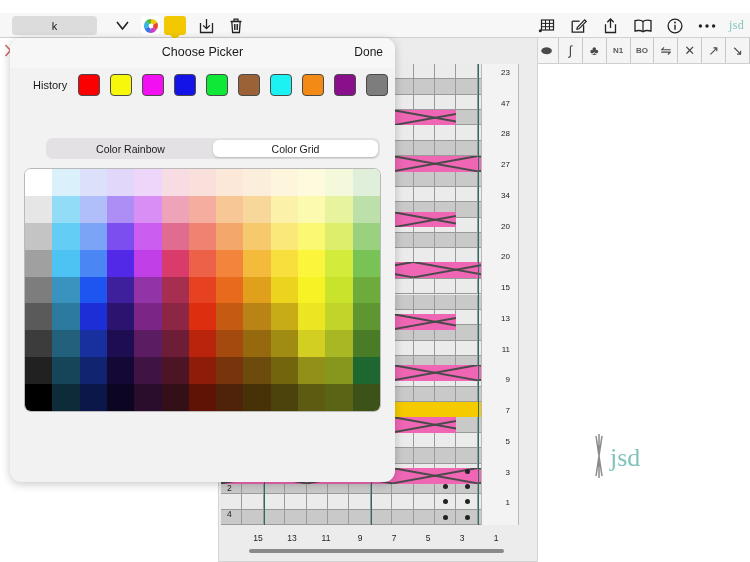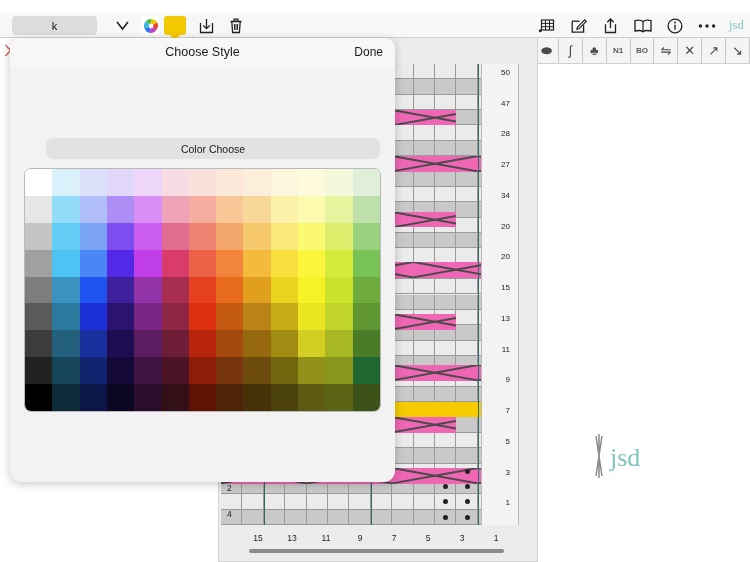--- a/index.html
+++ b/index.html
@@ -772,21 +772,21 @@
           <div style="position: absolute; left: 243.6px; top: 420.083px; width: 5px; height: 5px; border-radius: 50%; background: rgb(34, 34, 34);"></div>
           <div style="position: absolute; left: 265px; top: 420.083px; width: 5px; height: 5px; border-radius: 50%; background: rgb(34, 34, 34);"></div>
           <div style="position: absolute; left: 222.2px; top: 435.45px; width: 5px; height: 5px; border-radius: 50%; background: rgb(34, 34, 34);"></div>
           <div style="position: absolute; left: 243.6px; top: 435.45px; width: 5px; height: 5px; border-radius: 50%; background: rgb(34, 34, 34);"></div>
           <div style="position: absolute; left: 265px; top: 435.45px; width: 5px; height: 5px; border-radius: 50%; background: rgb(34, 34, 34);"></div>
           <div style="position: absolute; left: 222.2px; top: 450.817px; width: 5px; height: 5px; border-radius: 50%; background: rgb(34, 34, 34);"></div>
           <div style="position: absolute; left: 243.6px; top: 450.817px; width: 5px; height: 5px; border-radius: 50%; background: rgb(34, 34, 34);"></div>
           <div style="position: absolute; left: 265px; top: 450.817px; width: 5px; height: 5px; border-radius: 50%; background: rgb(34, 34, 34);"></div>
         </div>
       <div class="rownum-col" id="rownumcol">
-          <div class="rownum" style="top: 4px;">50</div>
+          <div class="rownum" style="top: 4px;">23</div>
           <div class="rownum" style="top: 34.7333px;">47</div>
           <div class="rownum" style="top: 65.4667px;">28</div>
           <div class="rownum" style="top: 96.2px;">27</div>
           <div class="rownum" style="top: 126.933px;">34</div>
           <div class="rownum" style="top: 157.667px;">20</div>
           <div class="rownum" style="top: 188.4px;">20</div>
           <div class="rownum" style="top: 219.133px;">15</div>
           <div class="rownum" style="top: 249.867px;">13</div>
           <div class="rownum" style="top: 280.6px;">11</div>
           <div class="rownum" style="top: 311.333px;">9</div>
@@ -815,25 +815,41 @@
 
   <div style="position:absolute;left:588px;top:432px;">
     <svg width="72" height="48" viewBox="0 0 72 48">
       <path d="M8 4 L14 44 M14 4 L8 44 M11 2 L11 46" stroke="#8a8a8a" stroke-width="1.5" fill="none"></path>
       <text x="22" y="34" font-family="Liberation Serif, serif" font-size="26" fill="#7fc4bd">jsd</text>
     </svg>
   </div>
 
   <div class="modal">
     <div class="modal-head">
-      <div class="modal-title">Choose Style</div>
+      <div class="modal-title">Choose Picker</div>
       <div class="modal-done">Done</div>
     </div>
+    <div class="hist-row">
+      <div class="hist-label">History</div>
+      <div class="hist-swatches" id="histsw">
+          <div class="hist-sw" style="background: rgb(250, 0, 0);"></div>
+          <div class="hist-sw" style="background: rgb(247, 247, 11);"></div>
+          <div class="hist-sw" style="background: rgb(242, 16, 242);"></div>
+          <div class="hist-sw" style="background: rgb(19, 19, 232);"></div>
+          <div class="hist-sw" style="background: rgb(16, 232, 56);"></div>
+          <div class="hist-sw" style="background: rgb(155, 98, 55);"></div>
+          <div class="hist-sw" style="background: rgb(29, 242, 242);"></div>
+          <div class="hist-sw" style="background: rgb(244, 138, 22);"></div>
+          <div class="hist-sw" style="background: rgb(138, 15, 138);"></div>
+          <div class="hist-sw" style="background: rgb(125, 125, 125);"></div>
+        </div>
+    </div>
     <div class="seg" id="segctl">
-        <div class="seg-item">Color Choose</div>
+        <div class="seg-item">Color Rainbow</div>
+        <div class="seg-item active">Color Grid</div>
       </div>
     <div class="colorgrid" id="cgrid" style="top: 130px; grid-template-columns: repeat(13, 1fr); grid-template-rows: repeat(9, 1fr);">
         <div class="cg-cell" style="background: rgb(255, 255, 255);"></div>
         <div class="cg-cell" style="background: rgb(218, 240, 251);"></div>
         <div class="cg-cell" style="background: rgb(221, 224, 250);"></div>
         <div class="cg-cell" style="background: rgb(224, 215, 251);"></div>
         <div class="cg-cell" style="background: rgb(237, 214, 250);"></div>
         <div class="cg-cell" style="background: rgb(247, 221, 227);"></div>
         <div class="cg-cell" style="background: rgb(250, 224, 218);"></div>
         <div class="cg-cell" style="background: rgb(251, 232, 217);"></div>

